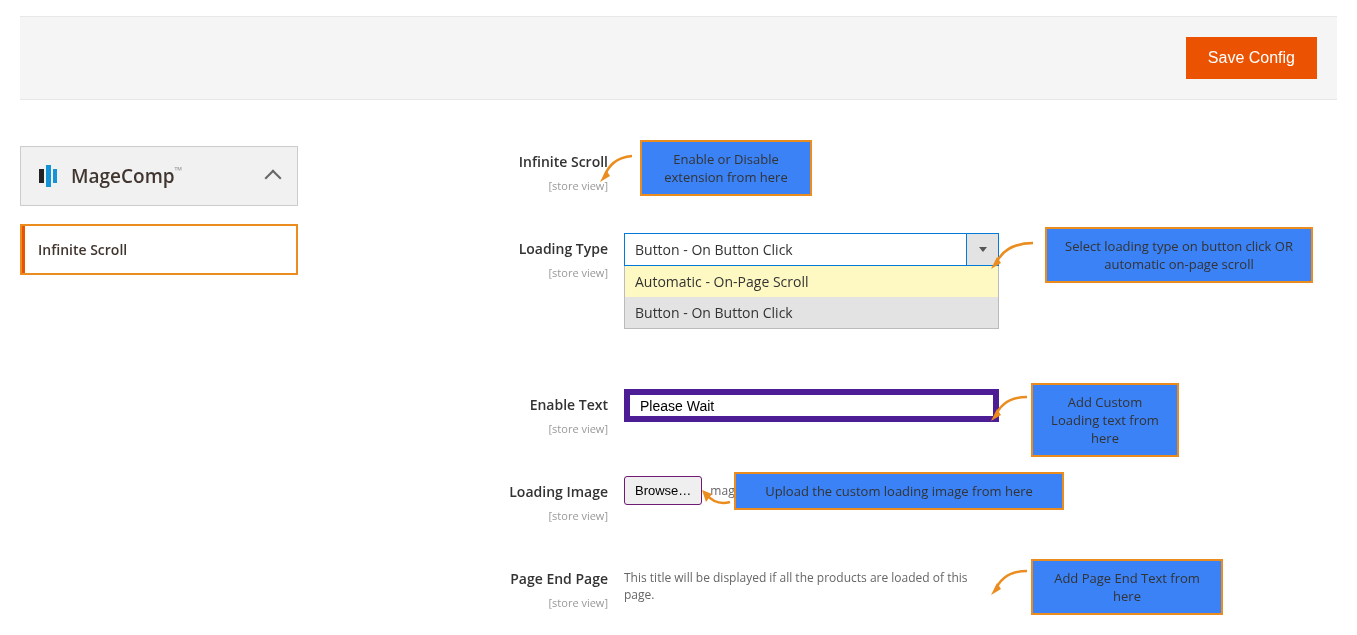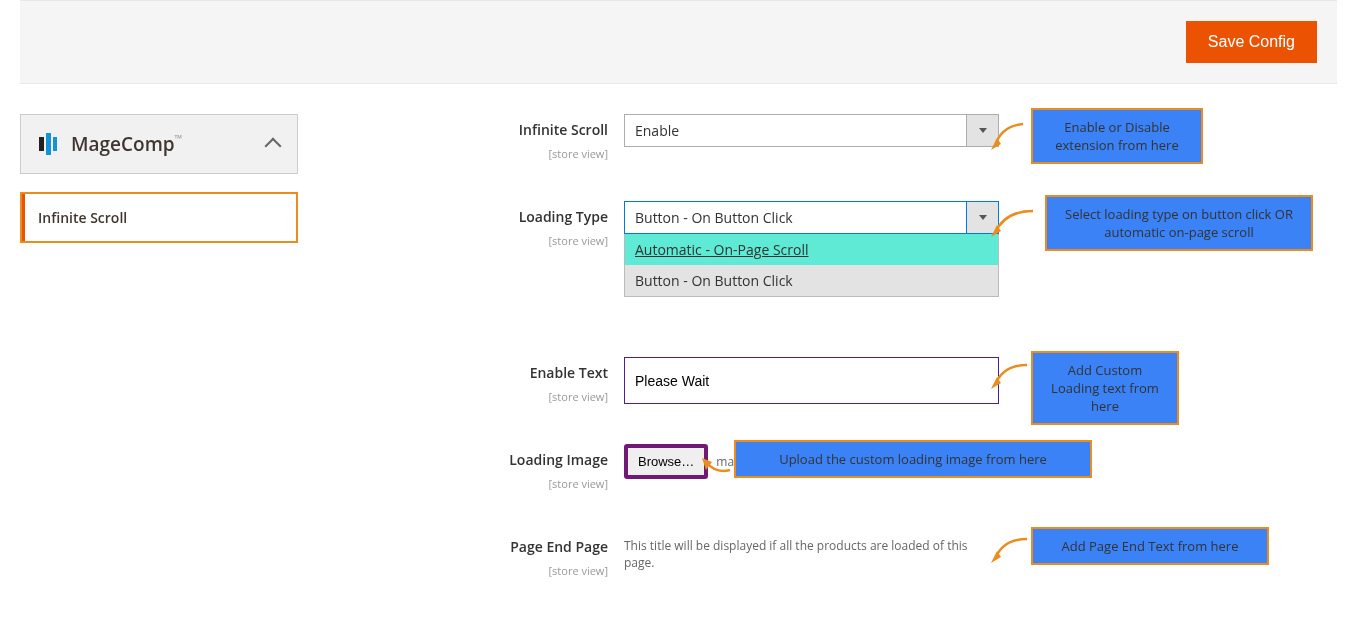--- a/index.html
+++ b/index.html
@@ -1,17 +1,17 @@
 <!DOCTYPE html>
 <html><head>
 <meta charset="utf-8">
 <style>
 * { box-sizing: border-box; margin: 0; padding: 0; }
 body { font-family: 'Open Sans', Arial, sans-serif; background: #fff; color: #333; width: 1357px; }
-.header-bar { background: #f5f5f5; border-top: 1px solid #e8e8e8; border-bottom: 1px solid #e8e8e8; padding: 20px 20px 20px 20px; display: flex; justify-content: flex-end; margin: 0 20px; }
+.header-bar { background: #f5f5f5; border-top: 1px solid #e8e8e8; border-bottom: 1px solid #e8e8e8; padding: 20px 20px 20px 20px; display: flex; justify-content: flex-end; margin: 16px 20px; }
 .btn-primary { background: #eb5202; color: #fff; border: none; padding: 12px 22px; font-size: 16px; cursor: pointer; font-weight: 400; }
 .layout { display: flex; gap: 30px; padding: 30px 20px; }
 .sidebar { width: 278px; flex-shrink: 0; }
 .sidebar-header { background: #f1f1f1; border: 1px solid #ccc; padding: 16px 18px; display: flex; align-items: center; justify-content: space-between; cursor: pointer; }
 .brand { display: flex; align-items: center; gap: 8px; }
 .brand-text { font-size: 19px; font-weight: 600; color: #41362f; }
 .brand-tm { font-size: 10px; color: #999; vertical-align: top; }
 .chevron-up { width: 12px; height: 12px; border-left: 2px solid #666; border-top: 2px solid #666; transform: rotate(45deg); margin-top: 4px; }
 .sidebar-item { border: 2px solid #eb8c1e; padding: 14px 16px; margin-top: 18px; font-size: 14px; font-weight: 600; color: #41362f; cursor: pointer; position: relative; }
 .sidebar-item::before { content: ''; position: absolute; left: 0; top: 0; bottom: 0; width: 3px; background: #eb5202; }
@@ -25,25 +25,25 @@
 .field-label { font-size: 14px; color: #333; font-weight: 600; }
 .field-scope { font-size: 11px; color: #999; display: block; margin-top: 6px; }
 .ctrl { }
 .select-wrap { position: relative; }
 .select-display { border: 1px solid #adadad; height: 33px; padding: 0 36px 0 10px; font-size: 14px; display: flex; align-items: center; background: #fff; }
 .select-arrowbox { position: absolute; right: 0; top: 0; width: 33px; height: 33px; border: 1px solid #adadad; background: #e3e3e3; display: flex; align-items: center; justify-content: center; cursor: pointer; }
 .select-arrowbox.active { border-color: #007bdb; }
 .select-arrow { width: 0; height: 0; border-left: 4px solid transparent; border-right: 4px solid transparent; border-top: 5px solid #555; }
 .dropdown-list { border: 1px solid #bbb; border-top: none; background: #fff; }
 .dropdown-opt { padding: 6px 10px; font-size: 14px; cursor: pointer; }
-.dropdown-opt.hover { background: #5eead4; text-decoration: underline; }
+.dropdown-opt.hover { background: #fef9c3; }
 .dropdown-opt.sel { background: #e3e3e3; }
-.text-input { border: 1px solid #4c1d95; height: 47px; padding: 0 10px; font-size: 14px; width: 100%; }
+.text-input { border: 6px solid #4c1d95; height: 33px; padding: 0 10px; font-size: 14px; width: 100%; }
 .file-row { display: flex; align-items: center; gap: 8px; }
-.browse-btn { border: 4px solid #701a75; background: #efefef; padding: 6px 10px; font-size: 13px; cursor: pointer; border-radius: 3px; }
+.browse-btn { border: 1px solid #701a75; background: #efefef; padding: 6px 10px; font-size: 13px; cursor: pointer; border-radius: 3px; }
 .file-hint { font-size: 12px; color: #666; }
 .help-text { font-size: 12px; color: #666; margin-top: 6px; max-width: 370px; }
 .annot-col { position: relative; }
 .annot { border: 2px solid #eb8c1e; padding: 8px 14px; font-size: 13px; color: #333; text-align: center; position: absolute; background: #3b82f6; }
 .annot-line { position: absolute; pointer-events: none; }
 .row-gap { height: 16px; }
 .select-display.focused { border-color: #007bdb; }
 .logo-svg { flex-shrink: 0; }
 </style>
 </head>
@@ -68,30 +68,20 @@
     </div>
     <div class="sidebar-item">Infinite Scroll</div>
   </aside>
 
   <main class="main">
 
     <div class="form-grid">
       <div class="label-col">
         <span class="field-label">Infinite Scroll</span>
         <span class="field-scope">[store view]</span>
-      </div>
-      <div class="ctrl">
-        <div class="select-wrap">
-          <div class="select-display">
-              <span>Enable</span>
-            </div>
-          <div class="select-arrowbox">
-              <span class="select-arrow"></span>
-            </div>
-        </div>
       </div>
       <div class="annot-col">
         <svg class="annot-line" width="40" height="40" style="left:-24px;top:2px">
             <path d="M4 30 Q 10 10 32 8" stroke="#eb8c1e" stroke-width="2.5" fill="none"></path>
             <polygon points="0,34 10,28 6,22" fill="#eb8c1e"></polygon>
           </svg>
         <div class="annot" style="left:16px;top:-6px;width:172px">Enable or Disable extension from here</div>
       </div>
 
       <div style="grid-column:1/-1" class="row-gap"></div>
@@ -147,35 +137,35 @@
       </div>
       <div class="ctrl" style="position:relative">
         <div class="file-row">
           <button class="browse-btn">Browse…</button>
           <span class="file-hint">magec</span>
         </div>
         <svg class="annot-line" width="30" height="26" style="position:absolute;left:78px;top:14px">
             <path d="M4 4 Q 14 16 28 12" stroke="#eb8c1e" stroke-width="2.5" fill="none"></path>
             <polygon points="0,0 10,4 4,12" fill="#eb8c1e"></polygon>
           </svg>
-        <div class="annot" style="position:absolute;left:110px;top:-4px;width:358px">Upload the custom loading image from here</div>
+        <div class="annot" style="position:absolute;left:110px;top:-4px;width:330px">Upload the custom loading image from here</div>
       </div>
       <div class="annot-col"></div>
 
       <div style="grid-column:1/-1" class="row-gap"></div>
 
       <div class="label-col">
         <span class="field-label">Page End Page</span>
         <span class="field-scope">[store view]</span>
       </div>
       <div class="ctrl">
         <div class="help-text">This title will be displayed if all the products are loaded of this page.</div>
       </div>
       <div class="annot-col">
         <svg class="annot-line" width="42" height="38" style="left:-24px;top:0">
             <path d="M4 28 Q 12 8 36 8" stroke="#eb8c1e" stroke-width="2.5" fill="none"></path>
             <polygon points="0,32 10,26 6,20" fill="#eb8c1e"></polygon>
           </svg>
-        <div class="annot" style="left:16px;top:-4px;width:238px">Add Page End Text from here</div>
+        <div class="annot" style="left:16px;top:-4px;width:192px">Add Page End Text from here</div>
       </div>
     </div>
   </main>
 </div>
 
 </body></html>

